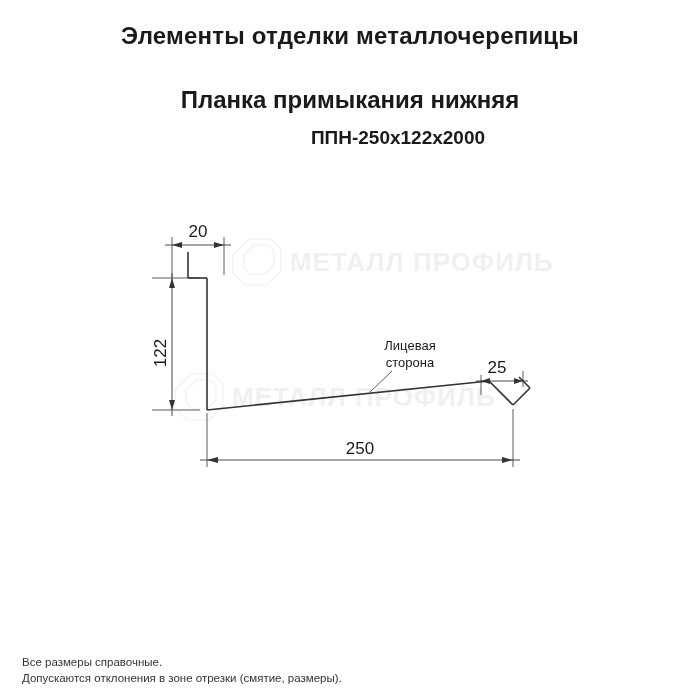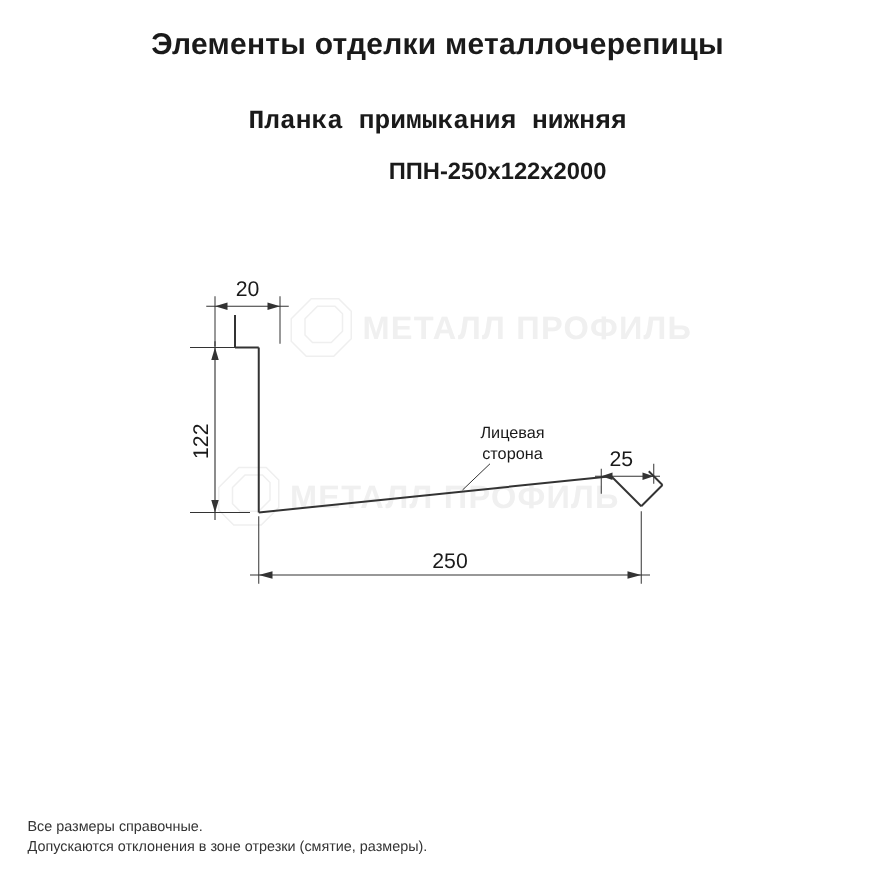--- a/index.html
+++ b/index.html
@@ -29,23 +29,22 @@
     font-size: 24px;
     font-weight: bold;
     letter-spacing: 0.2px;
   }
   .subtitle {
     position: absolute;
     top: 86px;
     left: 0;
     width: 700px;
     text-align: center;
-    font-size: 21px;
-    font-weight: bold;
-    font-family: Liberation Mono, monospace;
+    font-size: 24px;
+    font-weight: bold;
   }
   .code {
     position: absolute;
     top: 127px;
     left: 0;
     width: 700px;
     text-align: center;
     font-size: 19px;
     font-weight: bold;
     padding-left: 48px;

